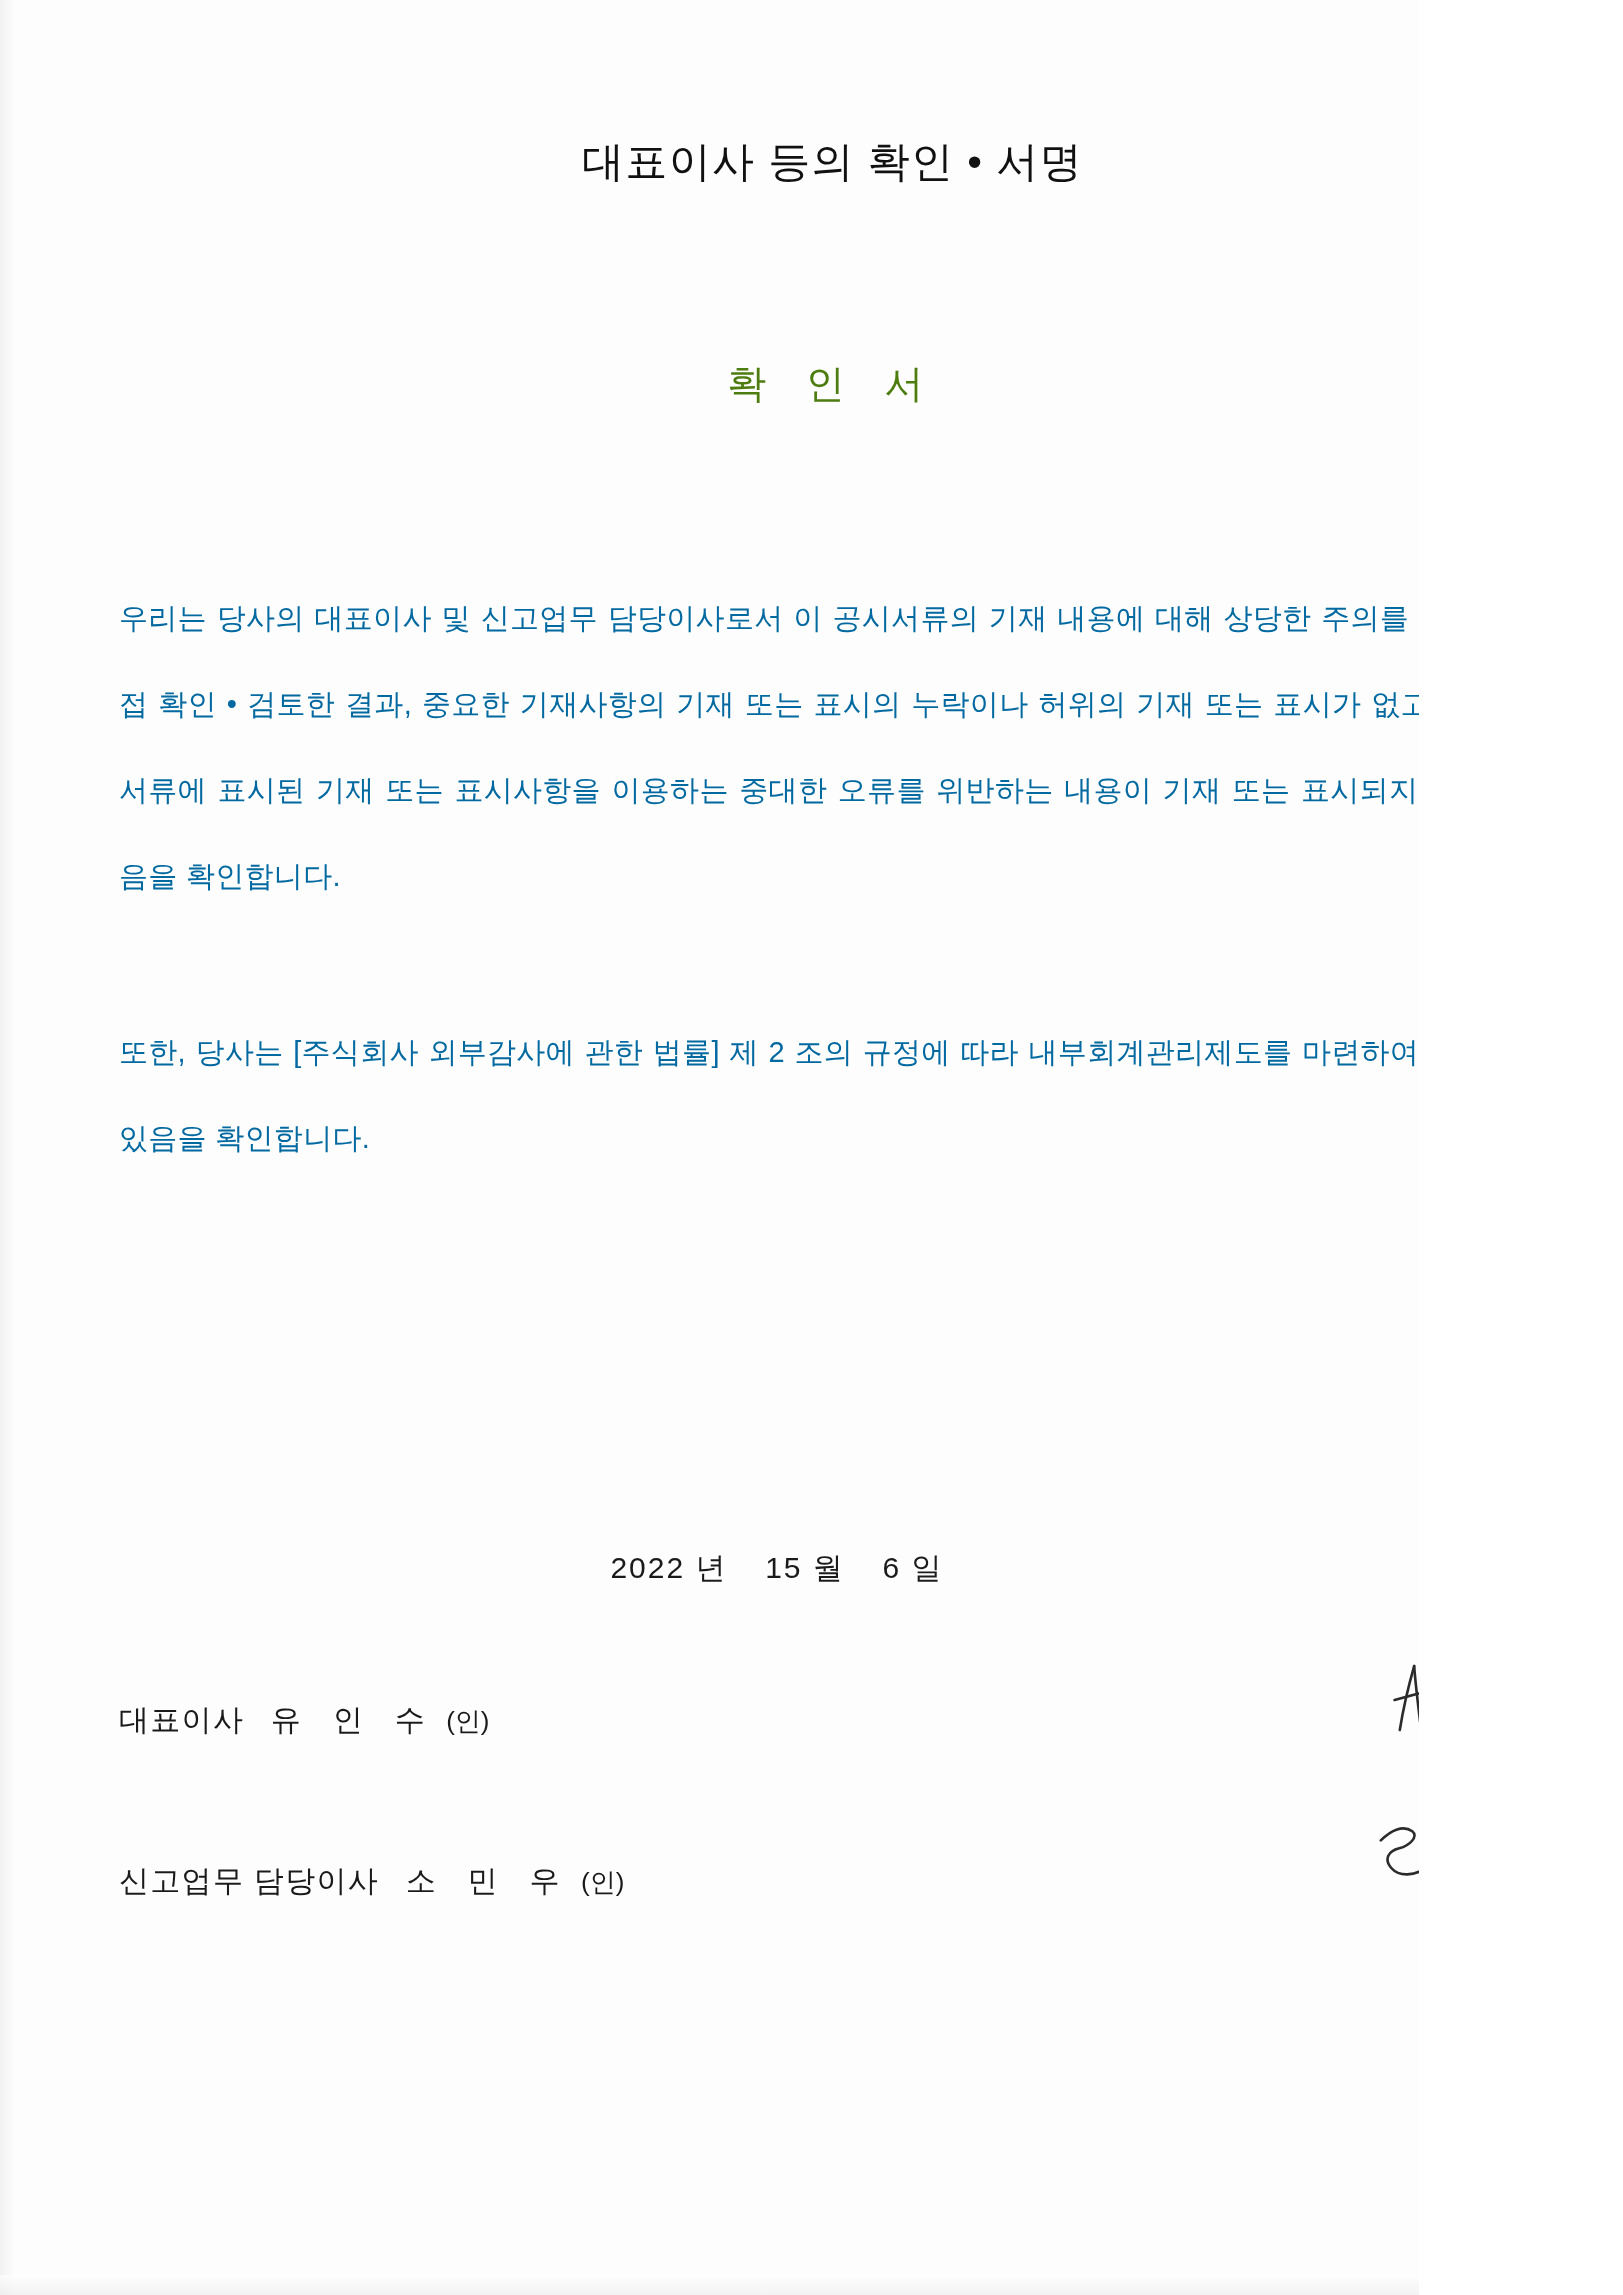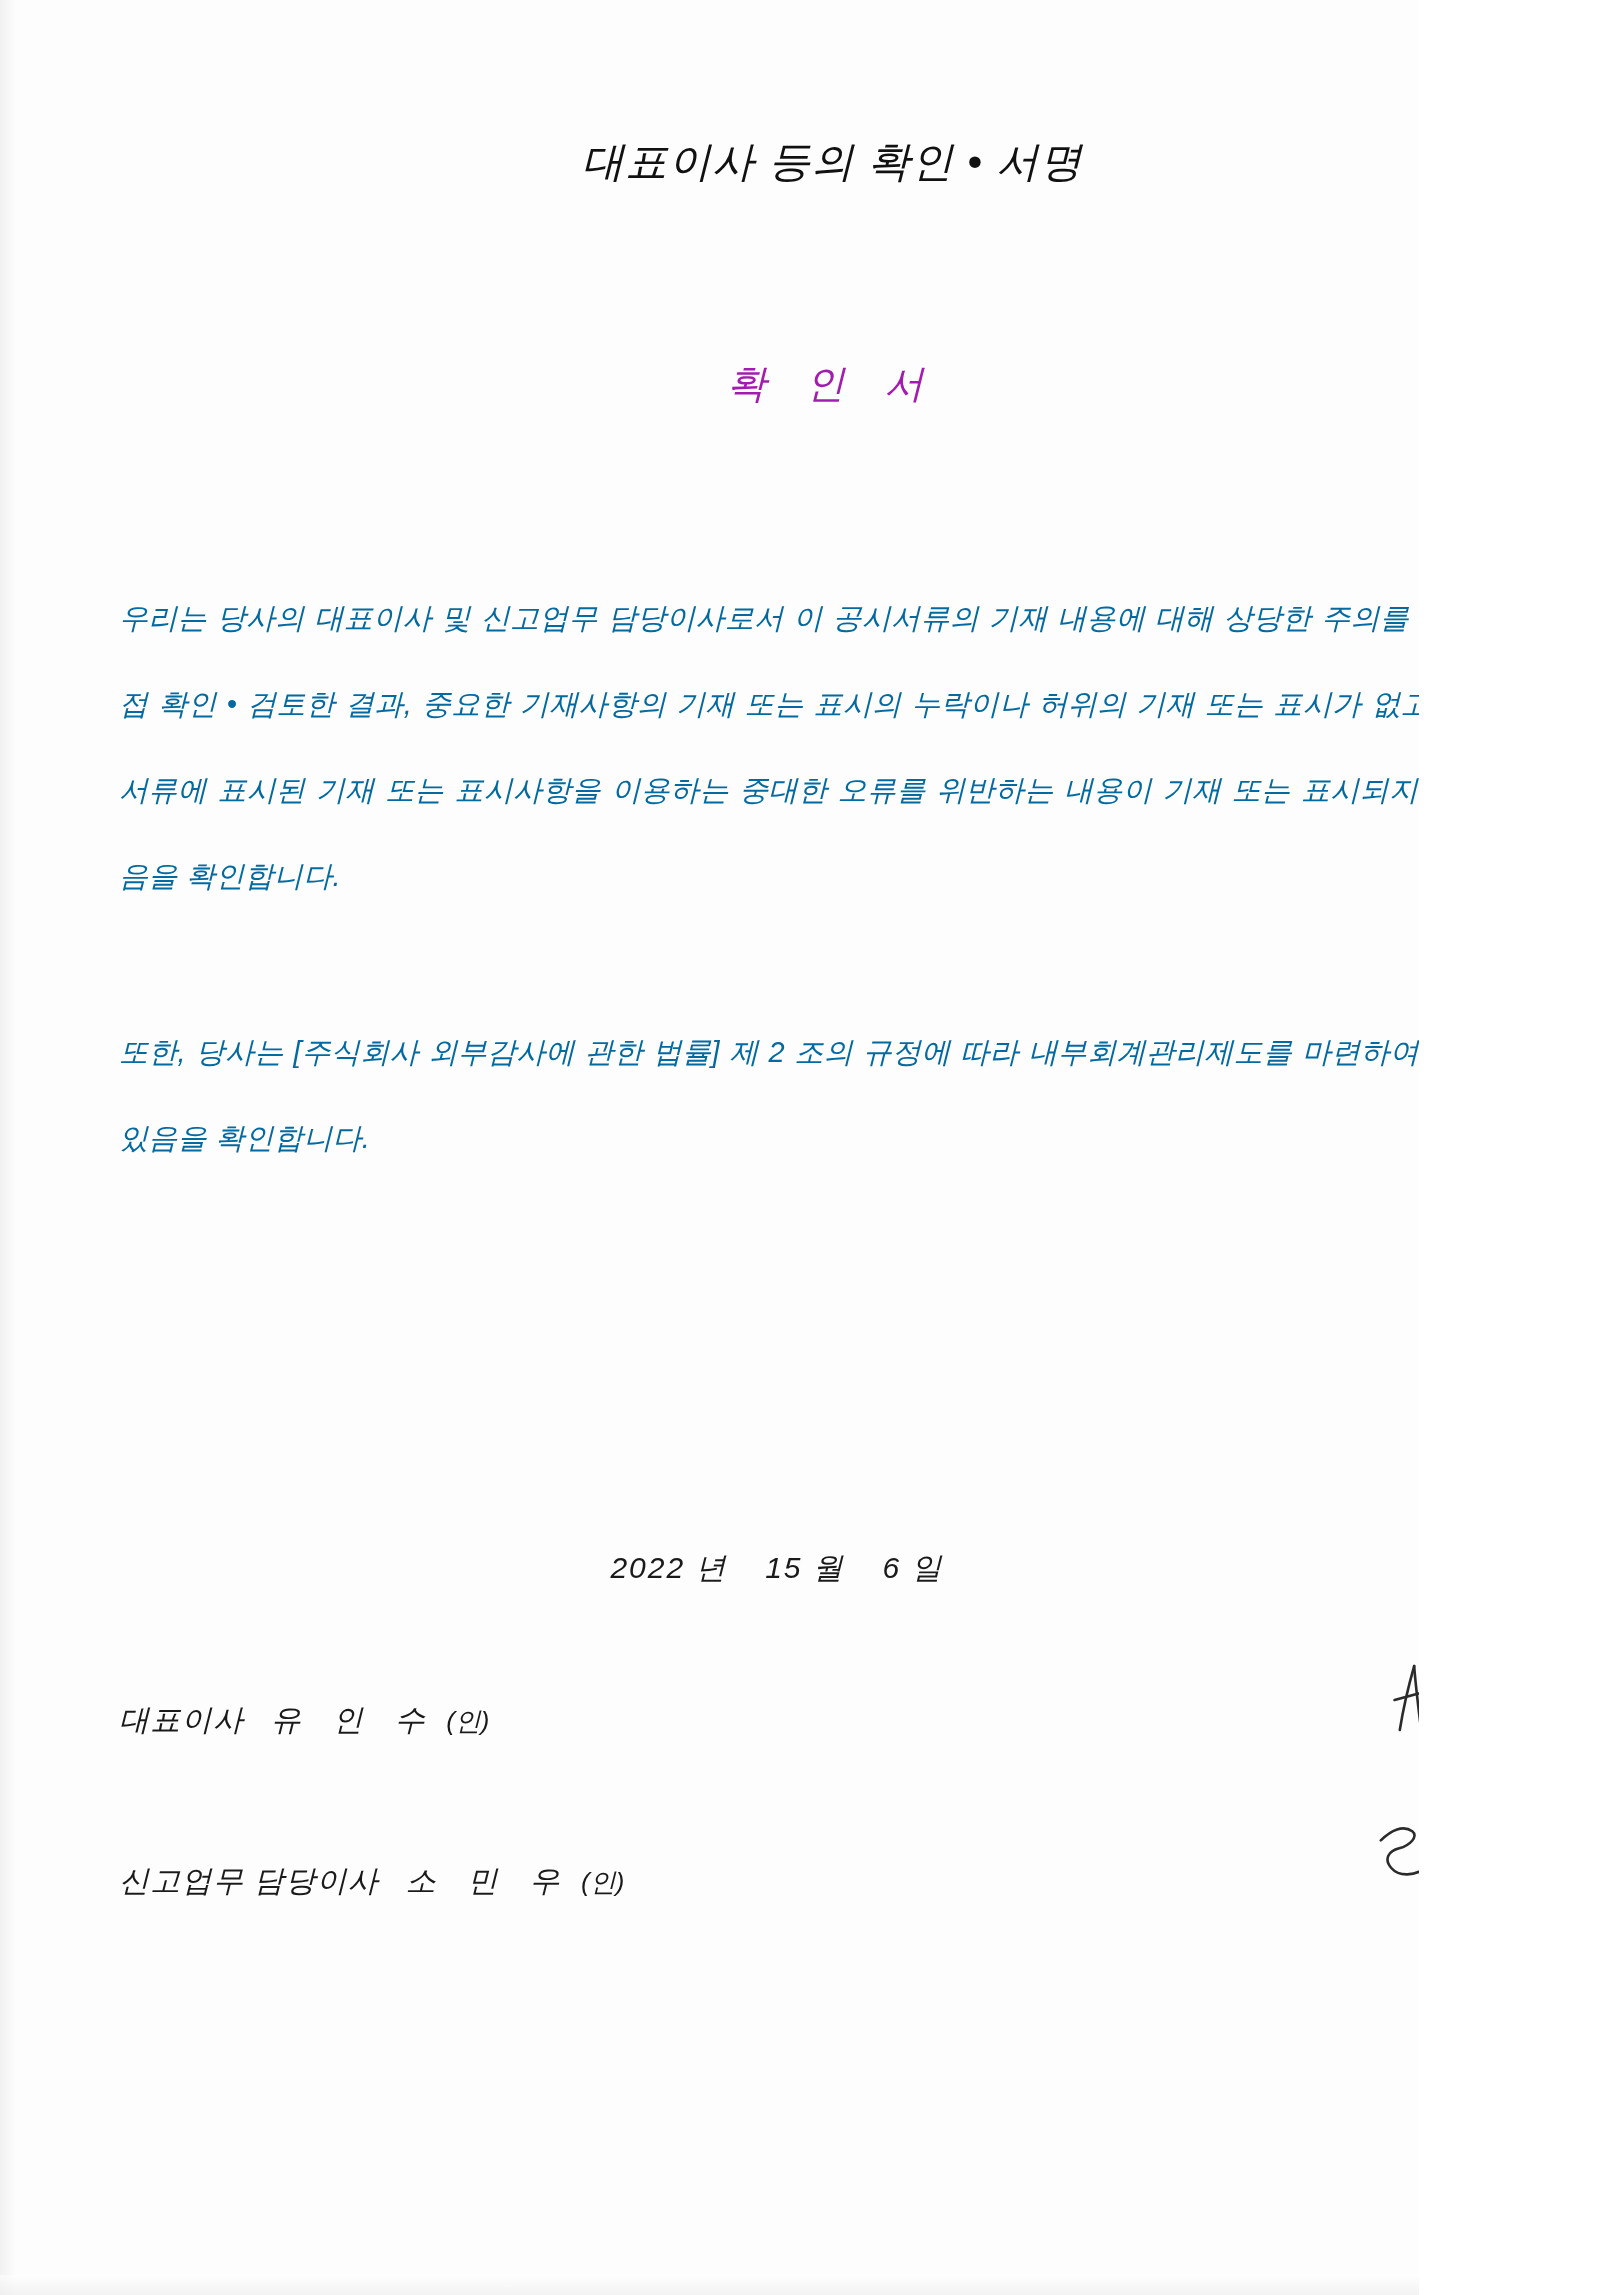--- a/index.html
+++ b/index.html
@@ -11,21 +11,20 @@
     font-family: "Liberation Sans", "DejaVu Sans", sans-serif;
     color: #1a1a1a;
   }
   .page {
     position: relative;
     width: 1419px;
     height: 2295px;
     background: #fdfdfd;
     box-sizing: border-box;
     overflow: hidden;
-    font-style: italic;
   }
   
   .edge-left {
     position: absolute;
     left: 0; top: 0;
     width: 17px; height: 100%;
     background: linear-gradient(to right, #e8e8e8, #ffffff);
     opacity: .55;
   }
   .edge-bottom {
@@ -48,21 +47,21 @@
     margin-top: 134px;
     font-weight: 400;
     color: #111;
   }
   .doc-subheading {
     text-align: center;
     font-size: 39px;
     letter-spacing: 14.4px;
     margin-top: 167px;
     font-weight: 400;
-    color: #a21caf;
+    color: #4d7c0f;
   }
   .body-block {
     margin-top: 164px;
     font-size: 29px;
     line-height: 86px;
     text-align: justify;
     text-justify: inter-character;
     color: #0369a1;
     letter-spacing: 0.3px;
   }

